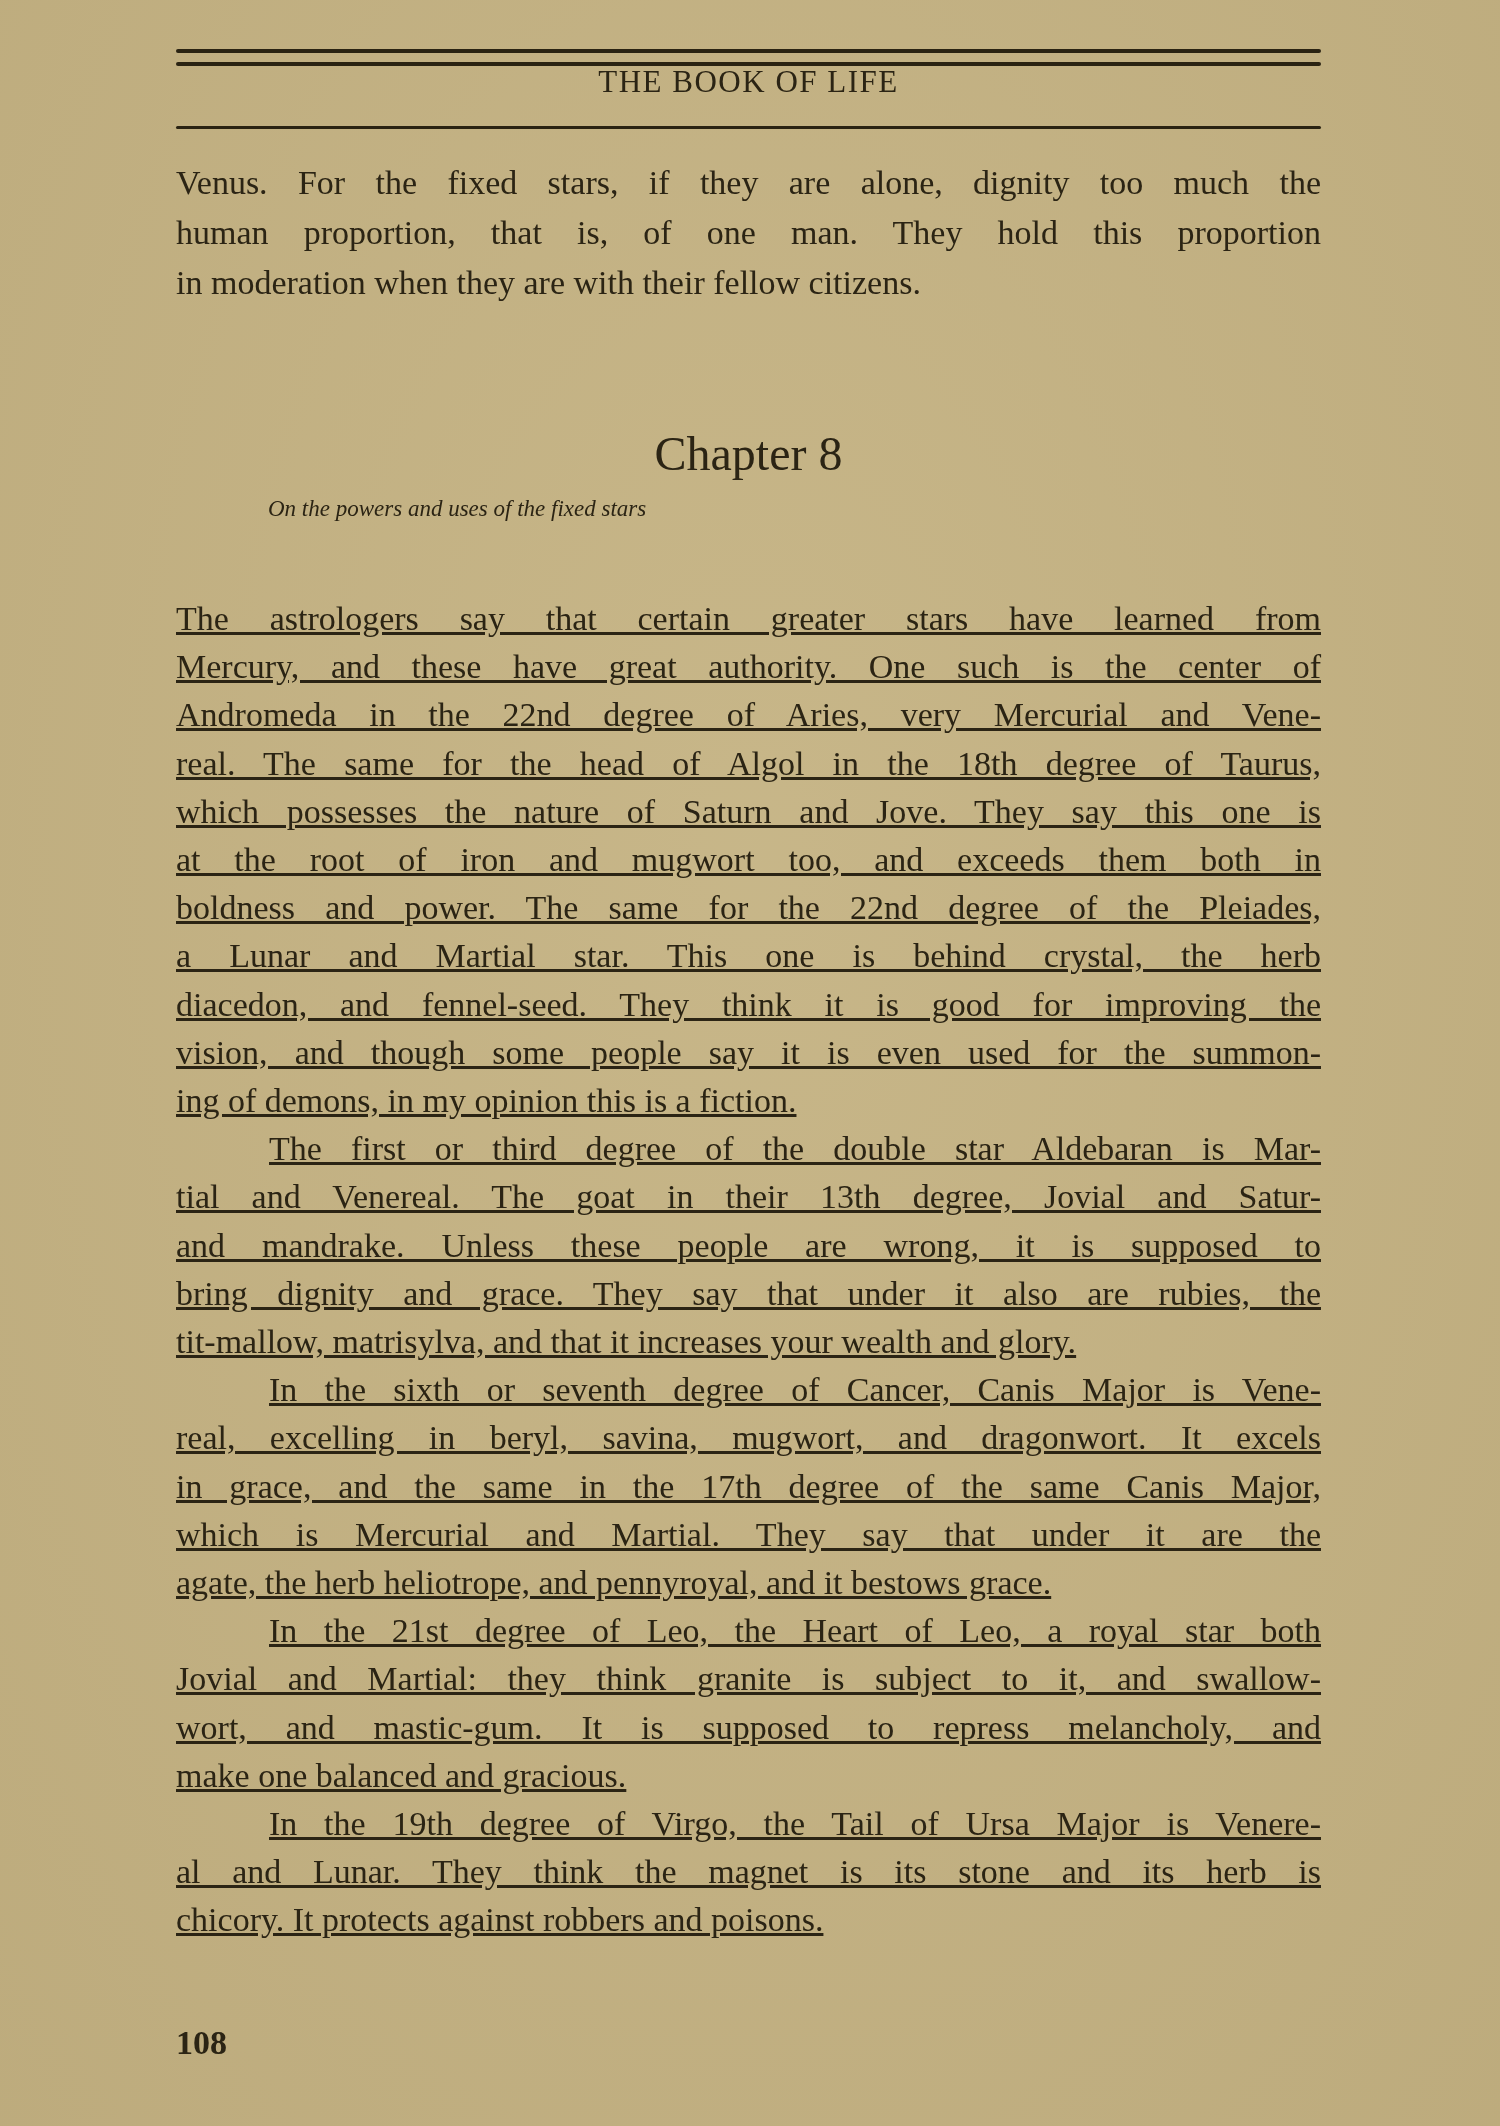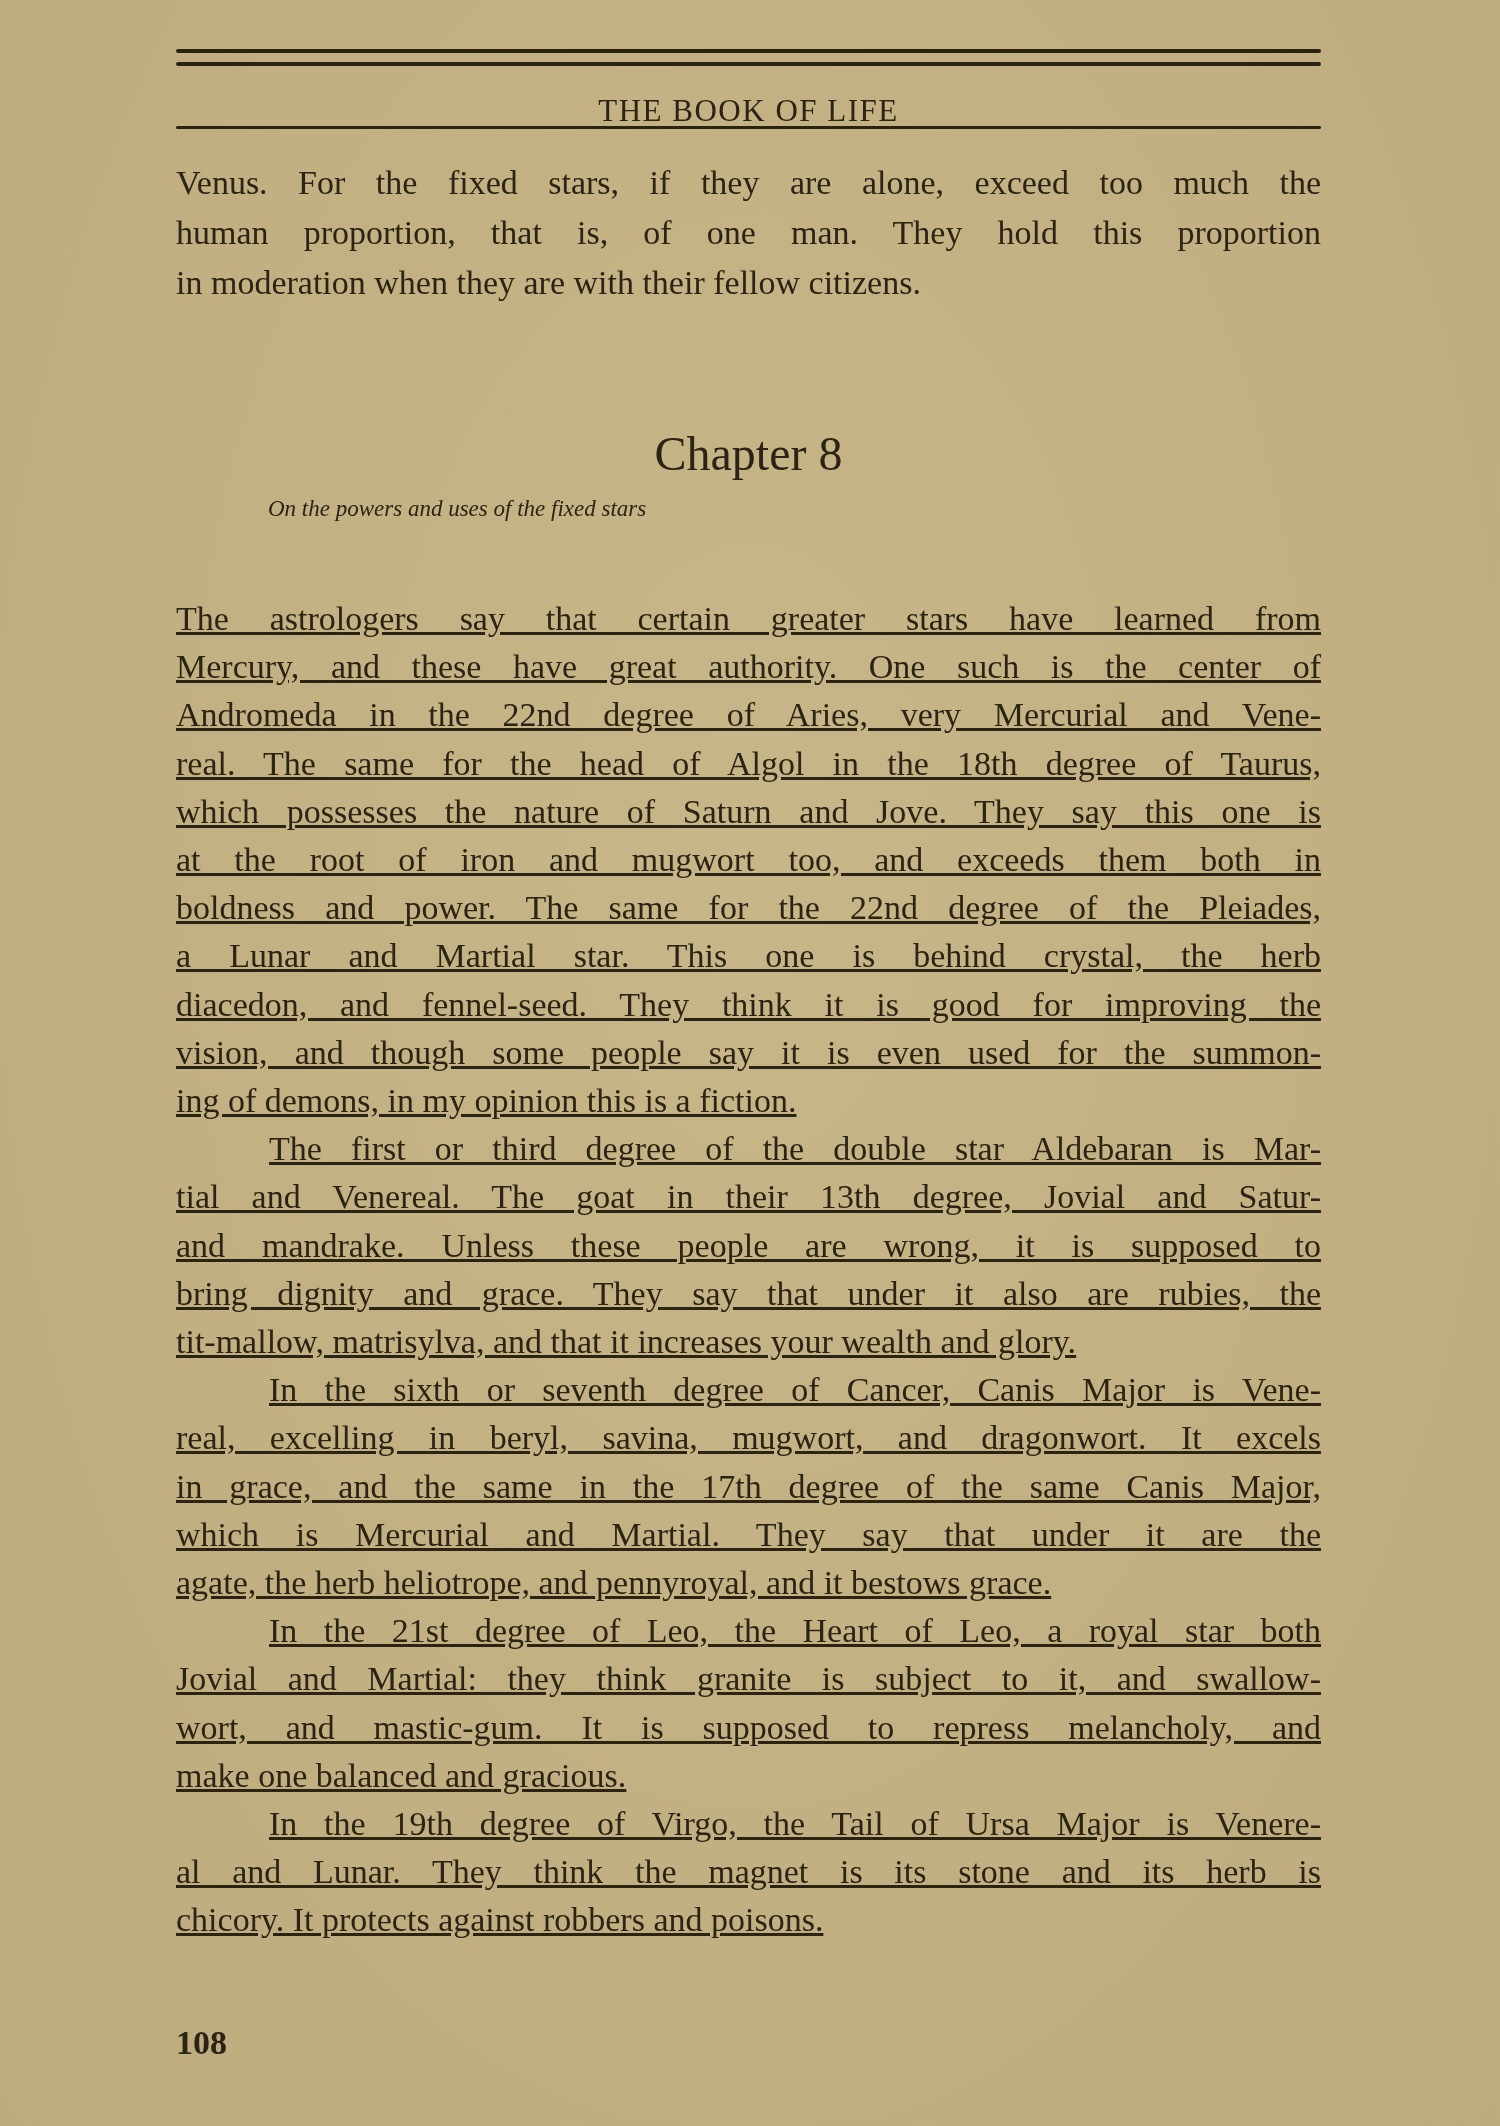--- a/index.html
+++ b/index.html
@@ -33,21 +33,21 @@
     position: absolute;
     left: 176px;
     width: 1145px;
     background: #2a2312;
     border-radius: 2px;
   }
   .rule-1 { top: 49px; height: 4px; }
   .rule-2 { top: 62px; height: 4px; }
   .rule-3 { top: 126px; height: 3px; }
   .running-head {
-    top: 93px;
+    top: 64px;
     text-align: center;
     font-size: 31px;
     letter-spacing: 1.5px;
     font-weight: 400;
   }
   .intro {
     top: 158px;
     font-size: 34px;
     line-height: 50px;
   }
@@ -89,21 +89,21 @@
 </head>
 <body>
 
 <div class="page">
   <div class="rule rule-1"></div>
   <div class="rule rule-2"></div>
   <div class="col running-head">THE BOOK OF LIFE</div>
   <div class="rule rule-3"></div>
 
   <div class="col intro">
-      <div class="line">Venus. For the fixed stars, if they are alone, exceed too much the</div>
+      <div class="line">Venus. For the fixed stars, if they are alone, dignity too much the</div>
       <div class="line">human proportion, that is, of one man. They hold this proportion</div>
       <div class="line last">in moderation when they are with their fellow citizens.</div>
     </div>
 
   <div class="col chapter-heading">Chapter 8</div>
 
   <div class="col chapter-subtitle">On the powers and uses of the fixed stars</div>
 
   <div class="col body-text">
       <div class="line">The astrologers say that certain greater stars have learned from</div>

